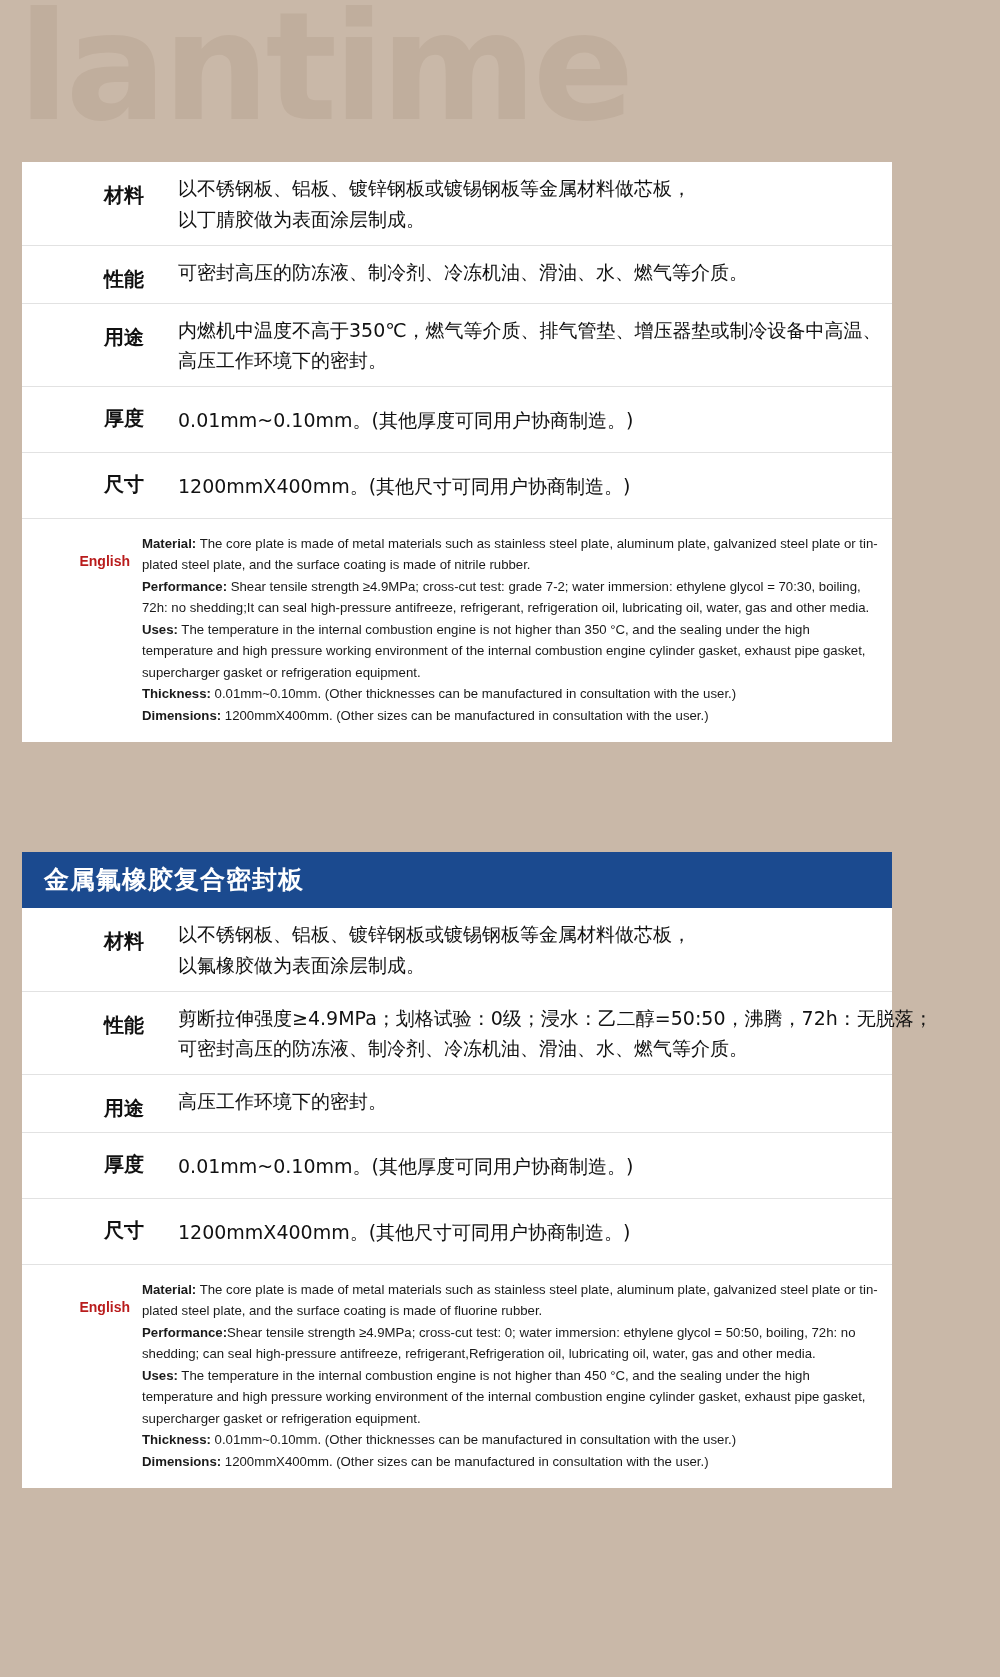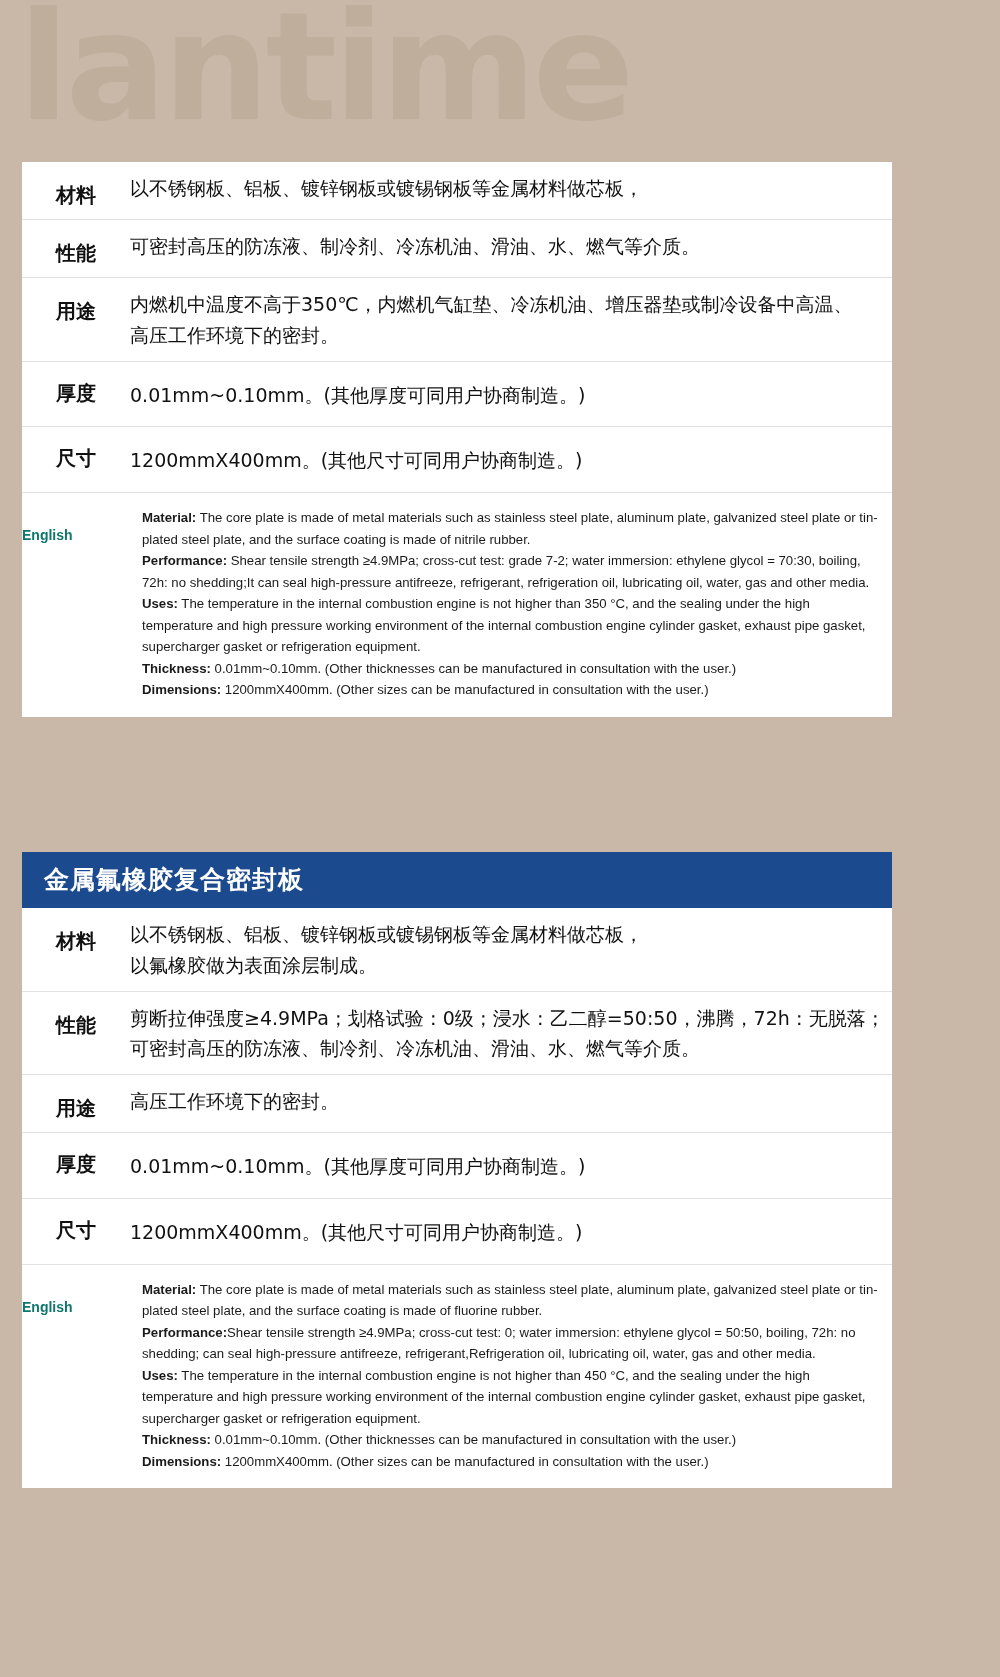--- a/index.html
+++ b/index.html
@@ -67,40 +67,41 @@
   .row:last-child { border-bottom:none; }
   .row-label {
     width:108px;
     flex:0 0 108px;
     text-align:center;
     font-size:20px;
     font-weight:bold;
     color:#111;
     padding:13px 0 10px 0;
     font-family:"DejaVu Sans", sans-serif;
+    margin-left:48px;
   }
   .row-value {
     flex:1;
     font-size:19px;
     color:#111;
     line-height:1.62;
     padding:11px 16px 10px 0;
     font-family:"DejaVu Sans", sans-serif;
   }
   .row-value .line { display:block; white-space:nowrap; }
   .row.tall .row-label { padding-top:20px; }
   .row.single .row-label { padding-top:18px; }
   .row.single .row-value { padding-top:18px; padding-bottom:16px; }
 
   .en-row { display:flex; align-items:flex-start; background:#fff; }
   .en-label {
     width:108px; flex:0 0 108px;
-    text-align:left;
+    text-align:right;
     font-size:14px;
-    color:#0f766e;
+    color:#b91c1c;
     font-weight:bold;
     padding-top:34px;
   }
   .en-body {
     flex:1;
     padding:14px 14px 16px 0;
     font-size:13.2px;
     line-height:1.63;
     color:#1a1a1a;
     font-family:"Liberation Sans", sans-serif;
@@ -116,34 +117,35 @@
   <div class="watermark">lantime</div>
 
 
   <div class="block" id="block-0" style="top:162px;">
     <div class="rows">
 
       <div class="row tall">
         <div class="row-label">材料</div>
         <div class="row-value">
           <span class="line">以不锈钢板、铝板、镀锌钢板或镀锡钢板等金属材料做芯板，</span>
+          <span class="line">以丁腈胶做为表面涂层制成。</span>
         </div>
       </div>
 
       <div class="row tall">
         <div class="row-label">性能</div>
         <div class="row-value">
           <span class="line">可密封高压的防冻液、制冷剂、冷冻机油、滑油、水、燃气等介质。</span>
         </div>
       </div>
 
       <div class="row tall">
         <div class="row-label">用途</div>
         <div class="row-value">
-          <span class="line">内燃机中温度不高于350℃，内燃机气缸垫、冷冻机油、增压器垫或制冷设备中高温、</span>
+          <span class="line">内燃机中温度不高于350℃，燃气等介质、排气管垫、增压器垫或制冷设备中高温、</span>
           <span class="line">高压工作环境下的密封。</span>
         </div>
       </div>
 
       <div class="row single" style="min-height:62px;">
         <div class="row-label">厚度</div>
         <div class="row-value">
           <span class="line">0.01mm~0.10mm。(其他厚度可同用户协商制造。)</span>
         </div>
       </div>

